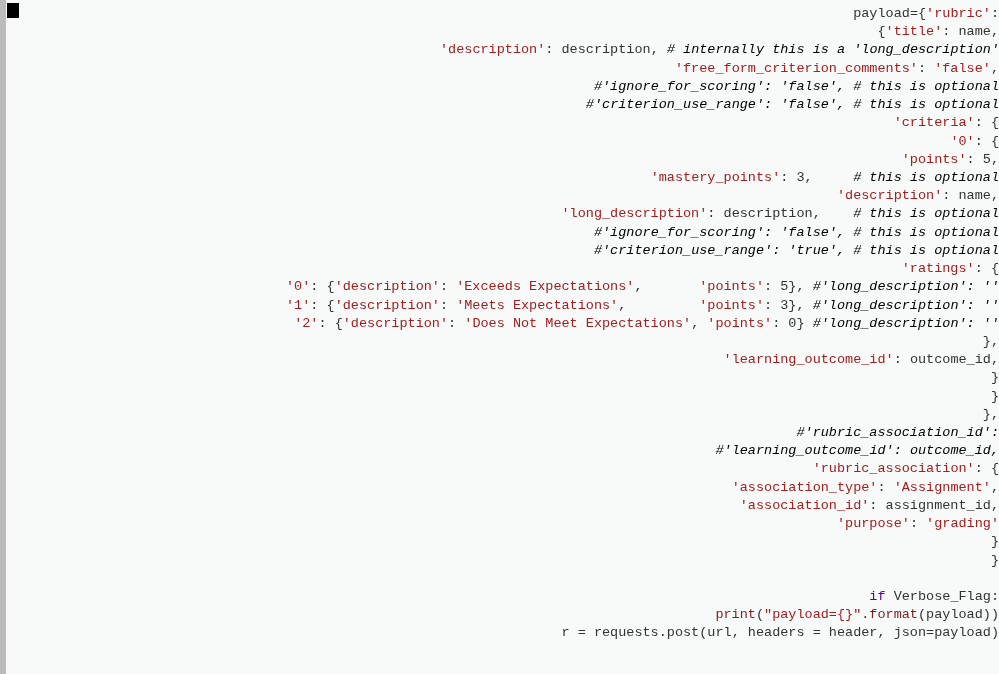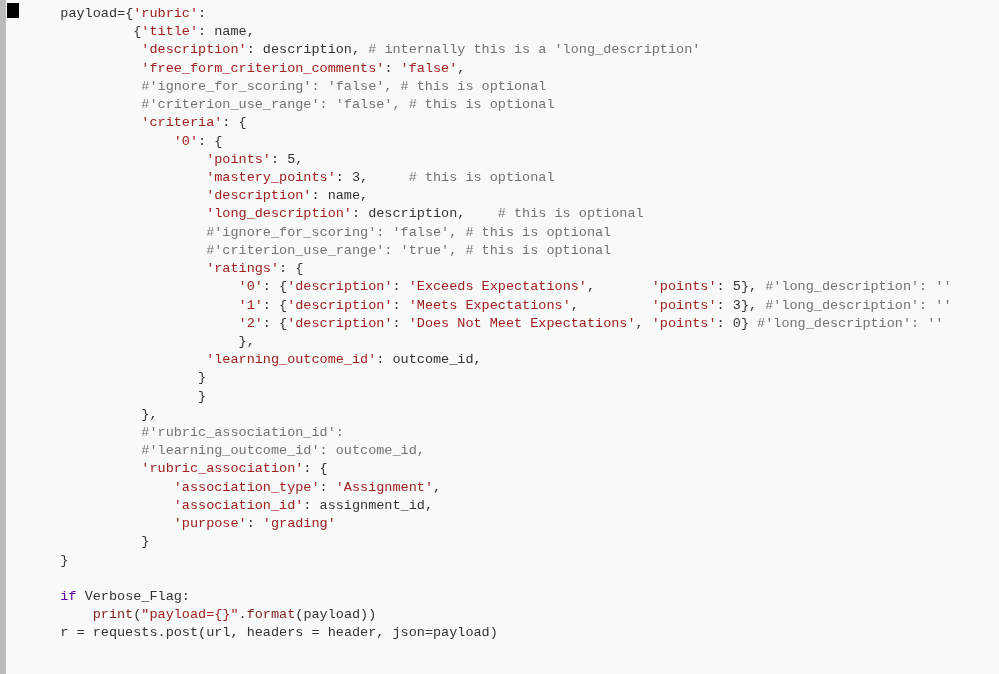--- a/index.html
+++ b/index.html
@@ -10,25 +10,26 @@
     font-size: 13.5px;
     line-height: 1.35;
     color: #333;
   }
   .code-block {
     padding: 5px 0 10px 0;
     white-space: pre;
   }
   .line {
     padding-left: 36px;
+    text-align: right;
   }
   .tok-var { color: #333; }
   .tok-str { color: #a22020; }  
   .tok-num { color: #333; }
-  .tok-cm  { color: #737373; }
+  .tok-cm  { color: #000000; font-style: italic; }
   .tok-kw  { color: #5a00a3; }
   .tok-fn  { color: #7f1d1d; }
   .tok-punc{ color: #333; }
   .gutter {
     position: fixed;
     left: 0; top: 0;
     width: 6px; height: 100%;
     background: #bbb;
   }
   .cursor {

